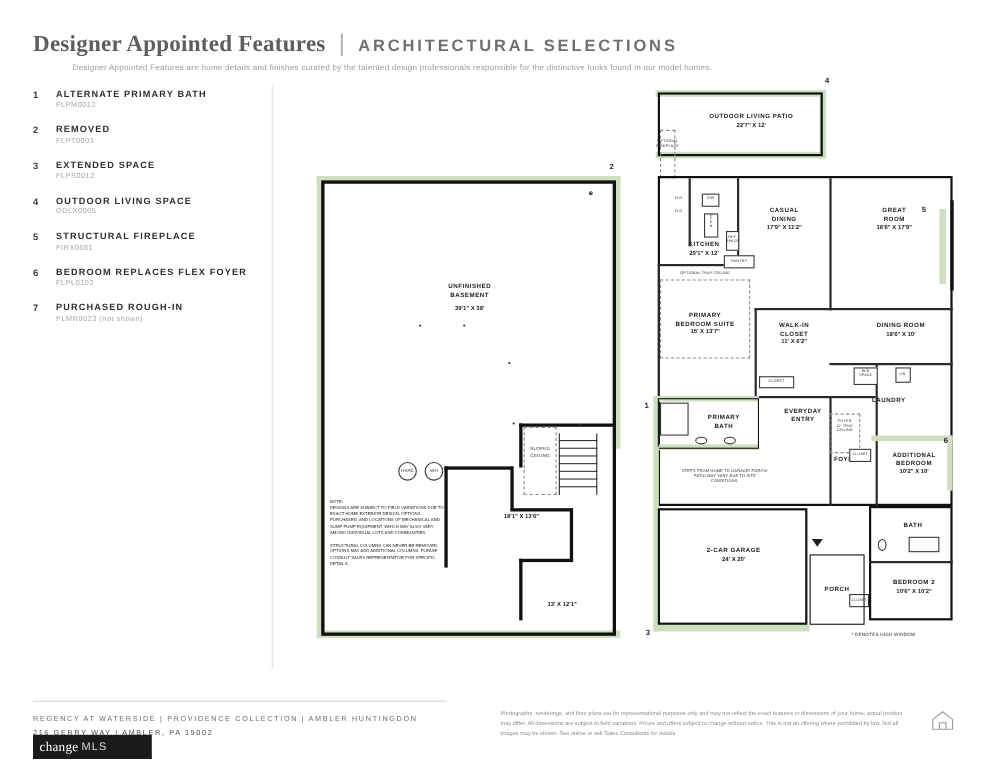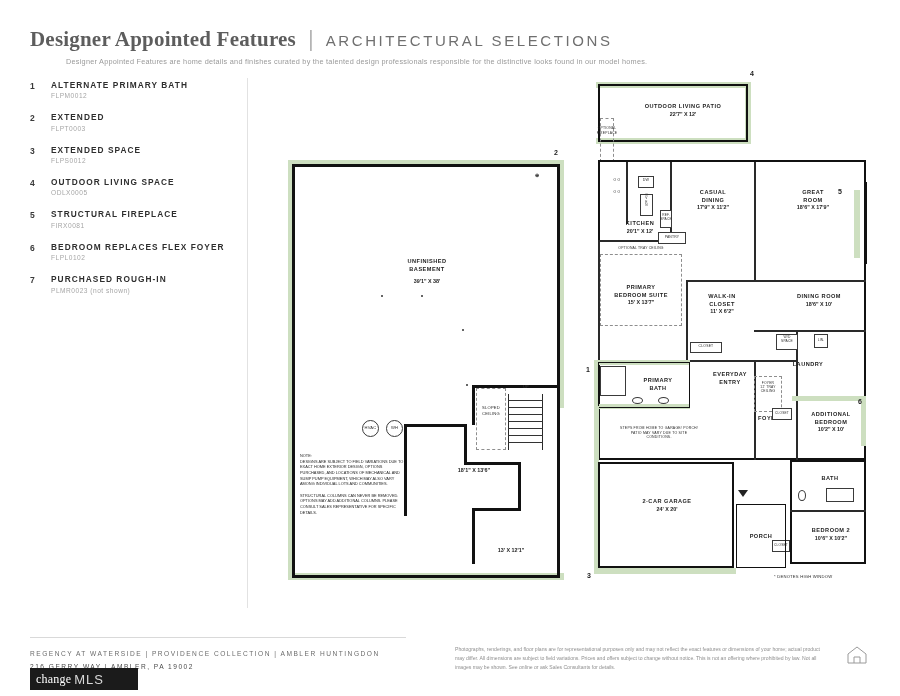--- a/index.html
+++ b/index.html
@@ -43,20 +43,21 @@
   .title-divider {
     color: #b4b4b4;
     font-size: 22px;
     font-weight: 300;
     margin: 0 2px;
   }
   .title-sub {
     font-size: 15px;
     letter-spacing: 2.6px;
     color: #6f6f6f;
+    font-weight: bold;
   }
   .header-sub {
     margin-top: 5px;
     font-size: 7.3px;
     color: #9a9a9a;
     letter-spacing: 0.25px;
     margin-left: 36px;
   }
 
   
@@ -254,21 +255,21 @@
     gap: 3px;
     padding-left: 6px;
     box-sizing: border-box;
   }
   .brand-logo .b1 {
     font-family: "Liberation Serif", serif;
     font-size: 12px;
     letter-spacing: 0.2px;
   }
   .brand-logo .b2 {
-    font-size: 13px;
+    font-size: 10px;
     letter-spacing: 1px;
     color: #d8d8d8;
   }
   .house-icon {
     position: absolute;
     left: 846px;
     top: 645px;
     width: 22px;
     height: 20px;
   }
@@ -297,21 +298,21 @@
     <div class="legend-item">
       <div class="legend-num">1</div>
       <div class="legend-text">
         <div class="legend-label">ALTERNATE PRIMARY BATH</div>
         <div class="legend-code">FLPM0012</div>
       </div>
     </div>
     <div class="legend-item">
       <div class="legend-num">2</div>
       <div class="legend-text">
-        <div class="legend-label">EXTENDED</div>
+        <div class="legend-label">REMOVED</div>
         <div class="legend-code">FLPT0003</div>
       </div>
     </div>
     <div class="legend-item">
       <div class="legend-num">3</div>
       <div class="legend-text">
         <div class="legend-label">EXTENDED SPACE</div>
         <div class="legend-code">FLPS0012</div>
       </div>
     </div>

